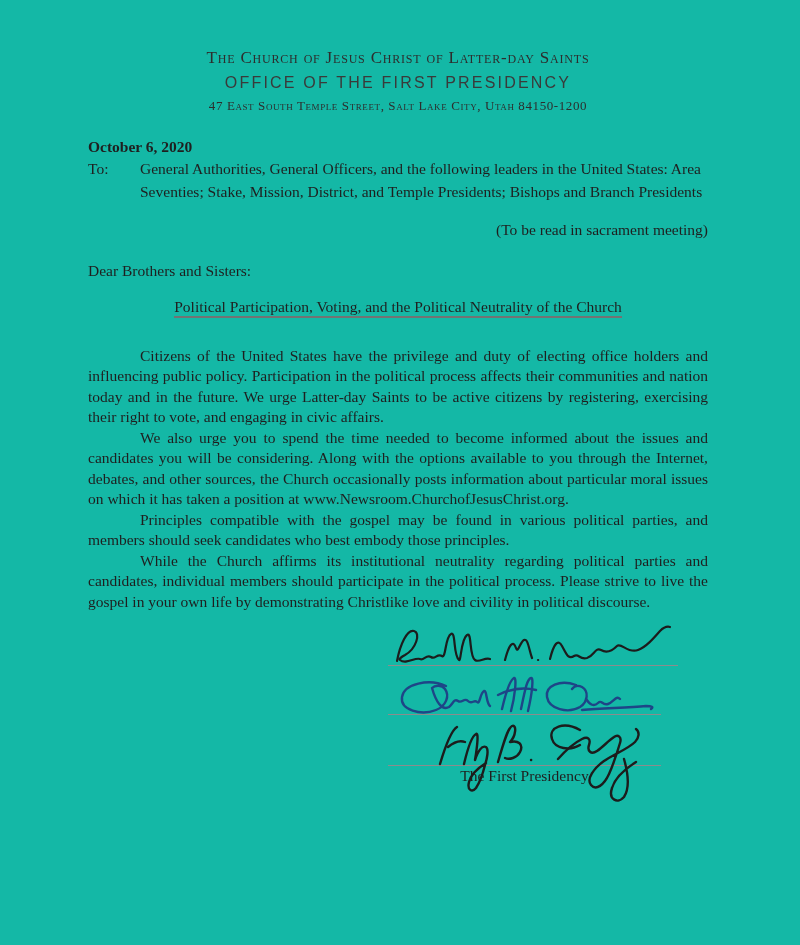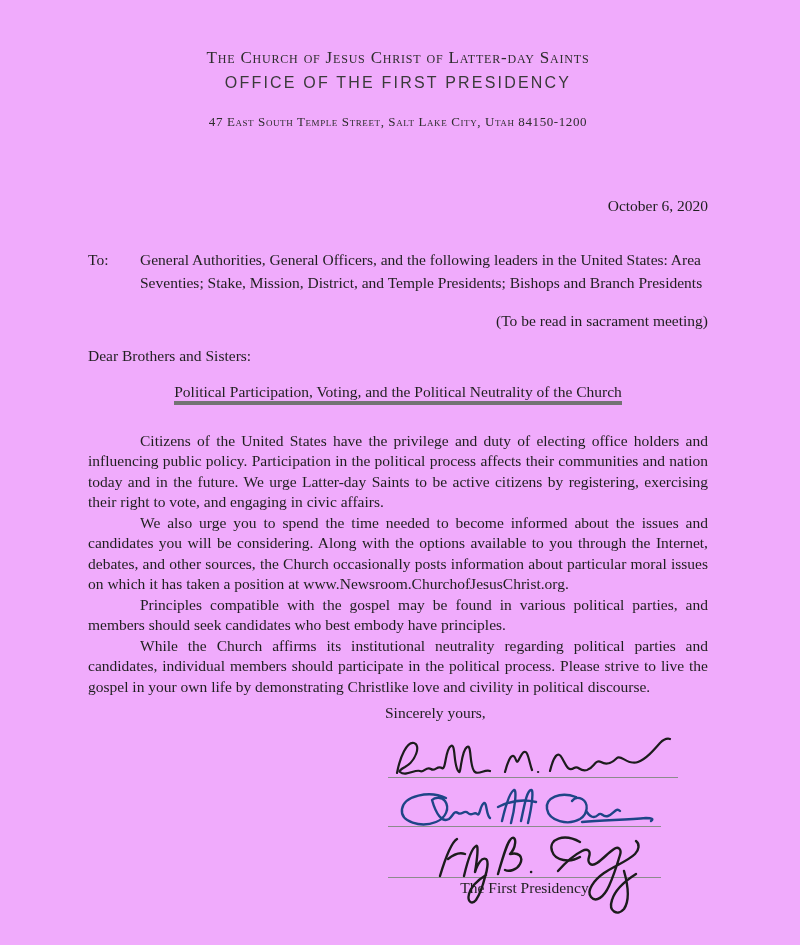--- a/index.html
+++ b/index.html
@@ -1,42 +1,42 @@
 <!DOCTYPE html>
 <html><head>
 <meta charset="utf-8">
 <style>
   * { margin:0; padding:0; box-sizing:border-box; }
   html,body { background:#ffffff; }
   .page {
     position:relative; width:800px; height:945px; margin:0 auto;
-    background:#f0abfc; overflow:hidden;
+    background:#14b8a6; overflow:hidden;
     padding:48px 92px 0 88px;
     font-family:"Liberation Serif", serif;
     color:#1f1f1f; font-size:15.5px; line-height:20.5px;
   }
   .letterhead { text-align:center; color:#2d2d2d; }
   .lh-org {
     font-size:17px; font-variant:small-caps; letter-spacing:0.8px;
     font-weight:500;
   }
   .lh-office {
     margin-top:4px;
     font-family:"Liberation Sans", sans-serif;
     font-size:16px; letter-spacing:2.2px; color:#3a3a3a;
   }
   .lh-addr {
-    margin-top:19px; font-size:13px; font-variant:small-caps; letter-spacing:0.6px;
+    margin-top:3px; font-size:13px; font-variant:small-caps; letter-spacing:0.6px;
   }
-  .date-line { margin-top:63px; text-align:right; }
-  .to-block { margin-top:32px; display:grid; grid-template-columns:52px 1fr; line-height:23px; }
+  .date-line { margin-top:20px; text-align:left;font-weight:bold; }
+  .to-block { display:grid; grid-template-columns:52px 1fr; line-height:23px; }
   .instruction { margin-top:17px; text-align:right; }
-  .salutation { margin-top:14px; }
+  .salutation { margin-top:20px; }
   .subject { margin-top:16px; text-align:center; }
-  .subject span { border-bottom:4px solid #737373; padding-bottom:1px; }
+  .subject span { border-bottom:2px solid #737373; padding-bottom:1px; }
   p.body { text-align:justify; text-indent:52px; }
   p.body.first { margin-top:28px; }
   .valediction { margin-top:6px; margin-left:297px; }
   .sig-block { margin-left:300px; }
   .sig-row { position:relative; border-bottom:1px solid #8c8c8c; }
   .sig-row.r1 { margin-top:8px; height:46px; width:290px; }
   .sig-row.r2 { height:49px; width:273px; }
   .sig-row.r3 { height:51px; width:273px; }
   .sig-row svg { position:absolute; left:0; overflow:visible; }
   .sig-row.r1 svg { bottom:-10px; }
@@ -65,24 +65,23 @@
   <div class="instruction">(To be read in sacrament meeting)</div>
 
   <div class="salutation">Dear Brothers and Sisters:</div>
 
   <div class="subject">
     <span>Political Participation, Voting, and the Political Neutrality of the Church</span>
   </div>
 
   <p class="body first">Citizens of the United States have the privilege and duty of electing office holders and influencing public policy. Participation in the political process affects their communities and nation today and in the future. We urge Latter-day Saints to be active citizens by registering, exercising their right to vote, and engaging in civic affairs.</p>
   <p class="body">We also urge you to spend the time needed to become informed about the issues and candidates you will be considering. Along with the options available to you through the Internet, debates, and other sources, the Church occasionally posts information about particular moral issues on which it has taken a position at www.Newsroom.ChurchofJesusChrist.org.</p>
-  <p class="body">Principles compatible with the gospel may be found in various political parties, and members should seek candidates who best embody have principles.</p>
+  <p class="body">Principles compatible with the gospel may be found in various political parties, and members should seek candidates who best embody those principles.</p>
   <p class="body">While the Church affirms its institutional neutrality regarding political parties and candidates, individual members should participate in the political process. Please strive to live the gospel in your own life by demonstrating Christlike love and civility in political discourse.</p>
 
-  <div class="valediction">Sincerely yours,</div>
 
   <div class="sig-block">
 
     <div class="sig-row r1">
       <svg width="290" height="60" viewBox="0 0 290 60">
         <g fill="none" stroke-linecap="round" stroke-linejoin="round" stroke-width="2.2" stroke="#1c1c1c">
           <path d="M9,46 C12,30 19,14 26,16 C33,18 28,34 17,40 C13,42 11,44 12,45 C18,50 27,42 32,44 C36,46 38,39 43,42 C47,45 49,38 54,41 C58,44 57,22 63,19 C68,16 65,40 71,45 C73,47 73,24 79,20 C84,16 81,41 87,45 C91,48 97,42 102,44"></path>
           <path d="M117,45 C121,30 125,24 128,33 C130,39 132,27 136,25 C140,23 141,35 144,43"></path>
           <path d="M150,45 l0.2,0"></path>
           <path d="M162,44 C166,28 170,24 174,31 C178,38 180,45 186,41 C191,38 191,45 199,43 C206,41 207,32 213,35 C218,38 224,36 229,31 C233,27 240,39 250,35 C258,32 265,24 272,16 C275,13 279,11 282,12"></path>

